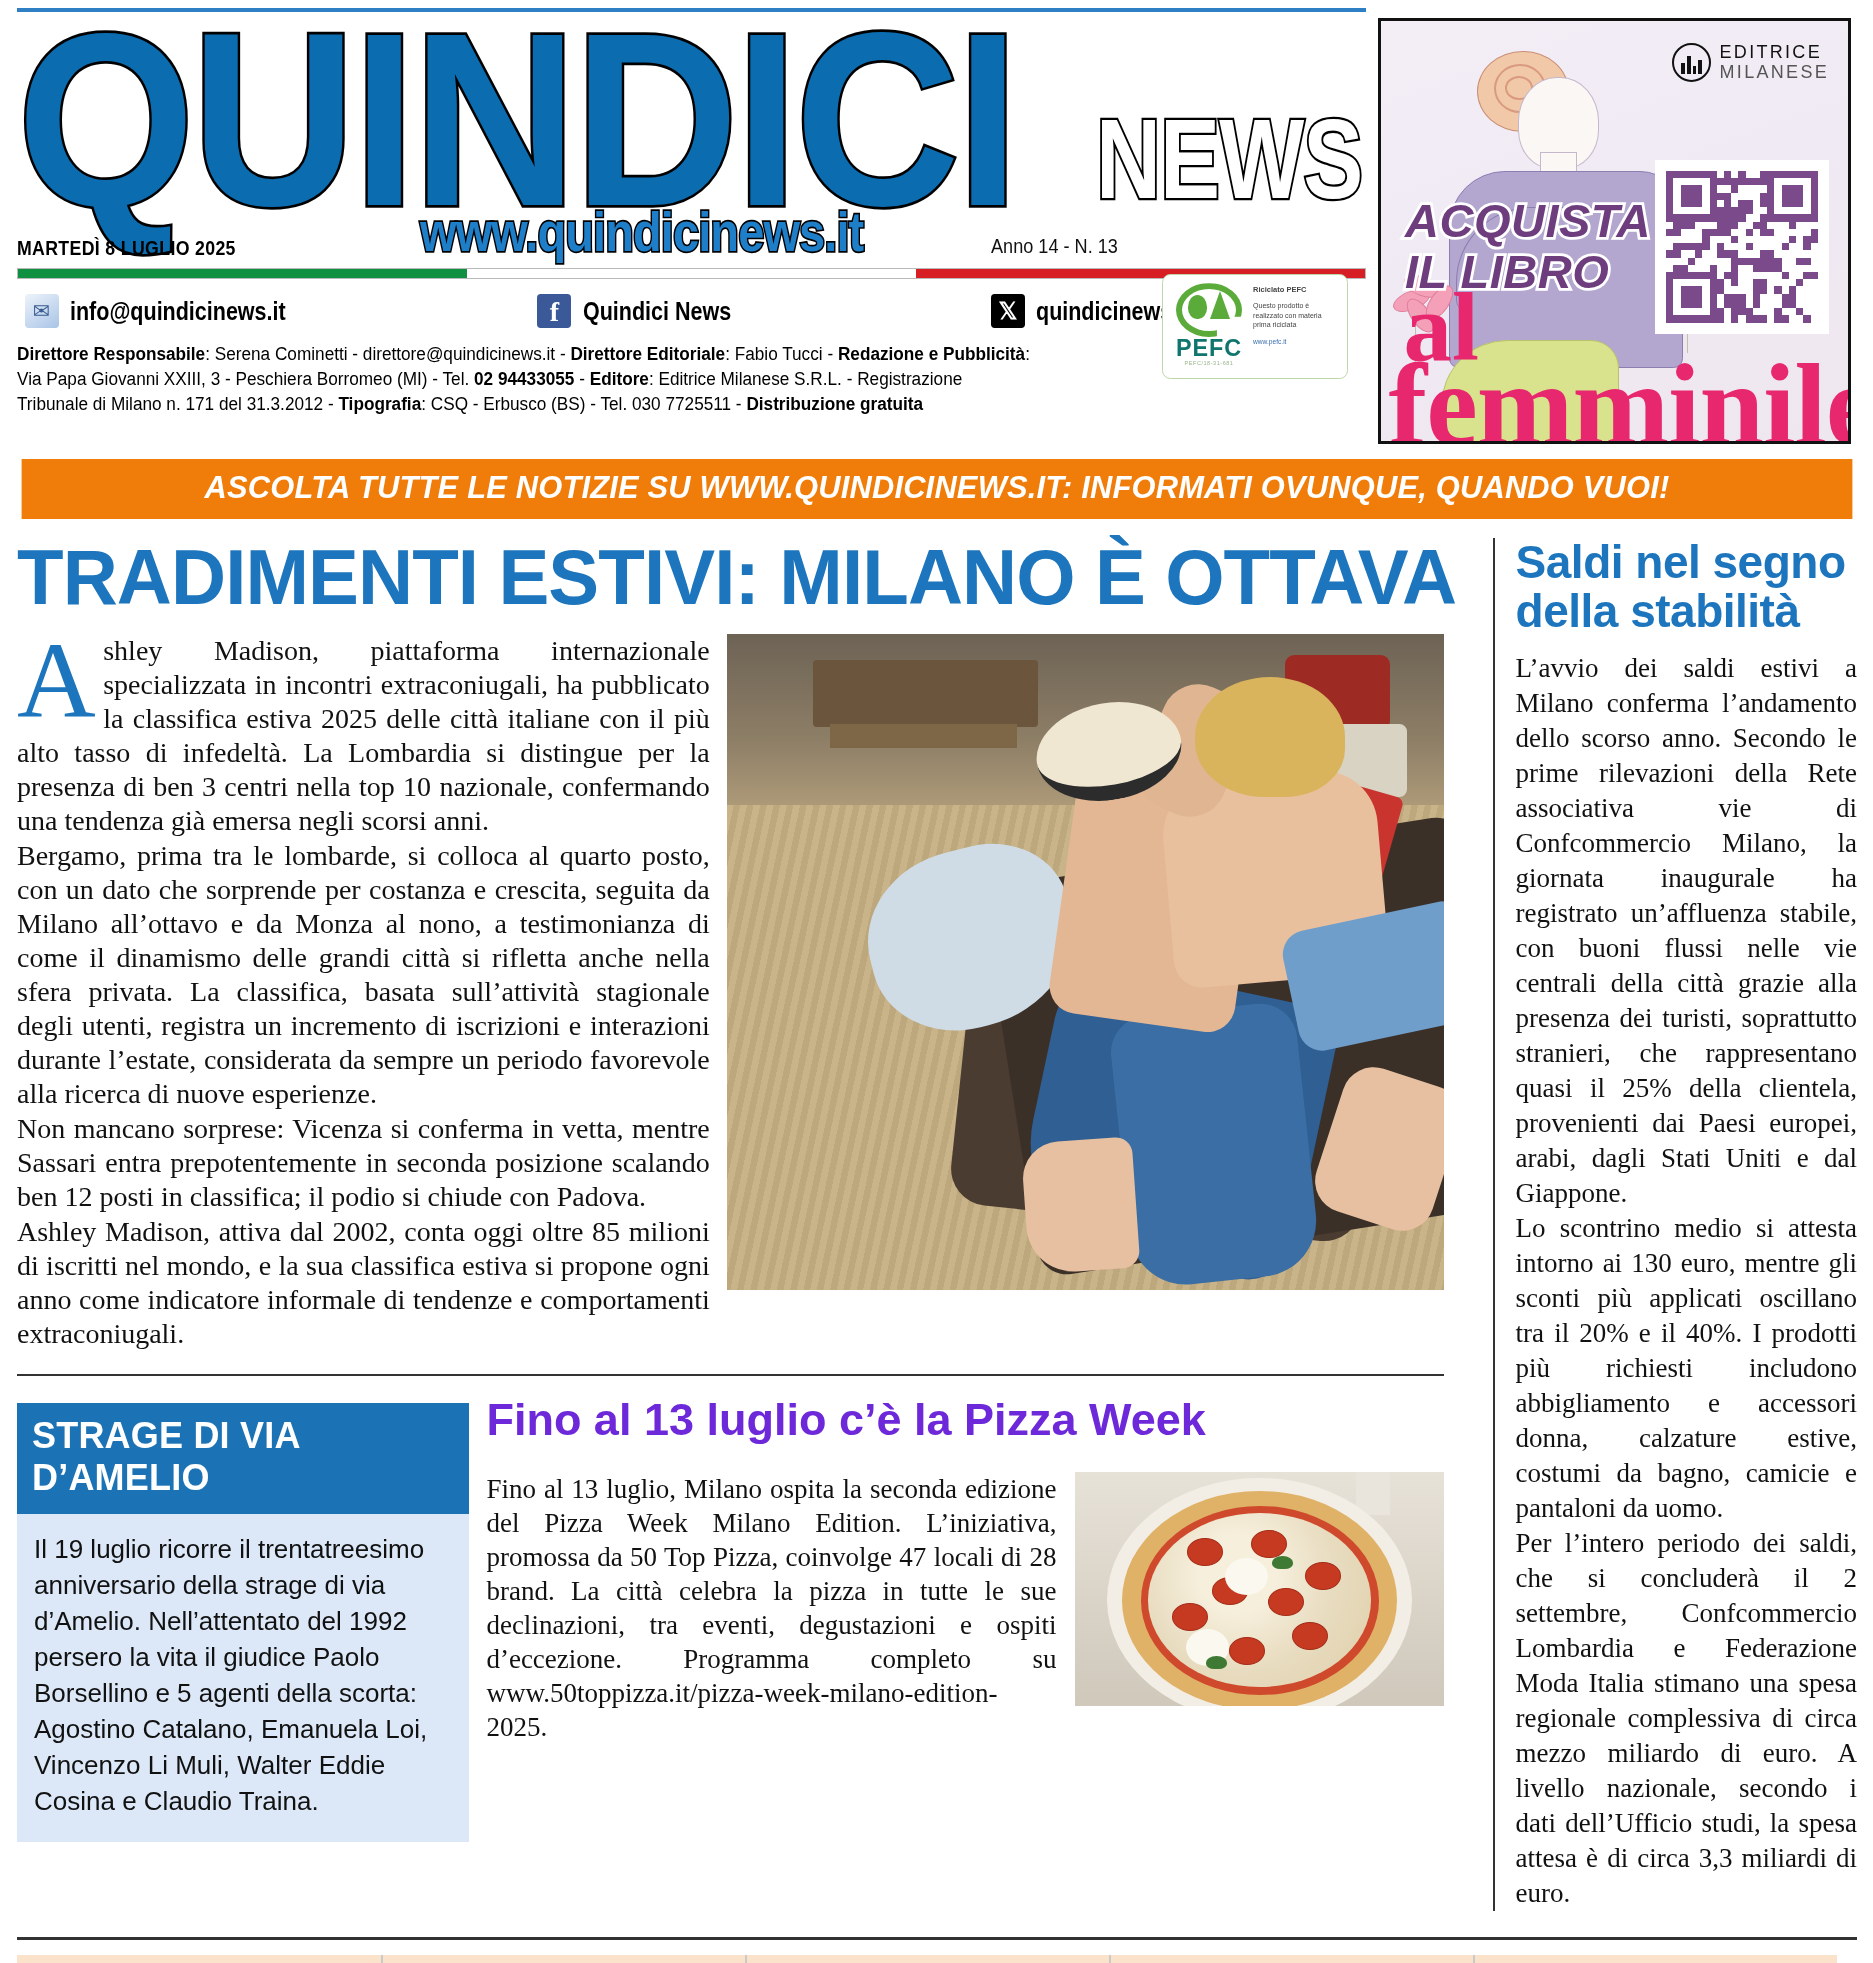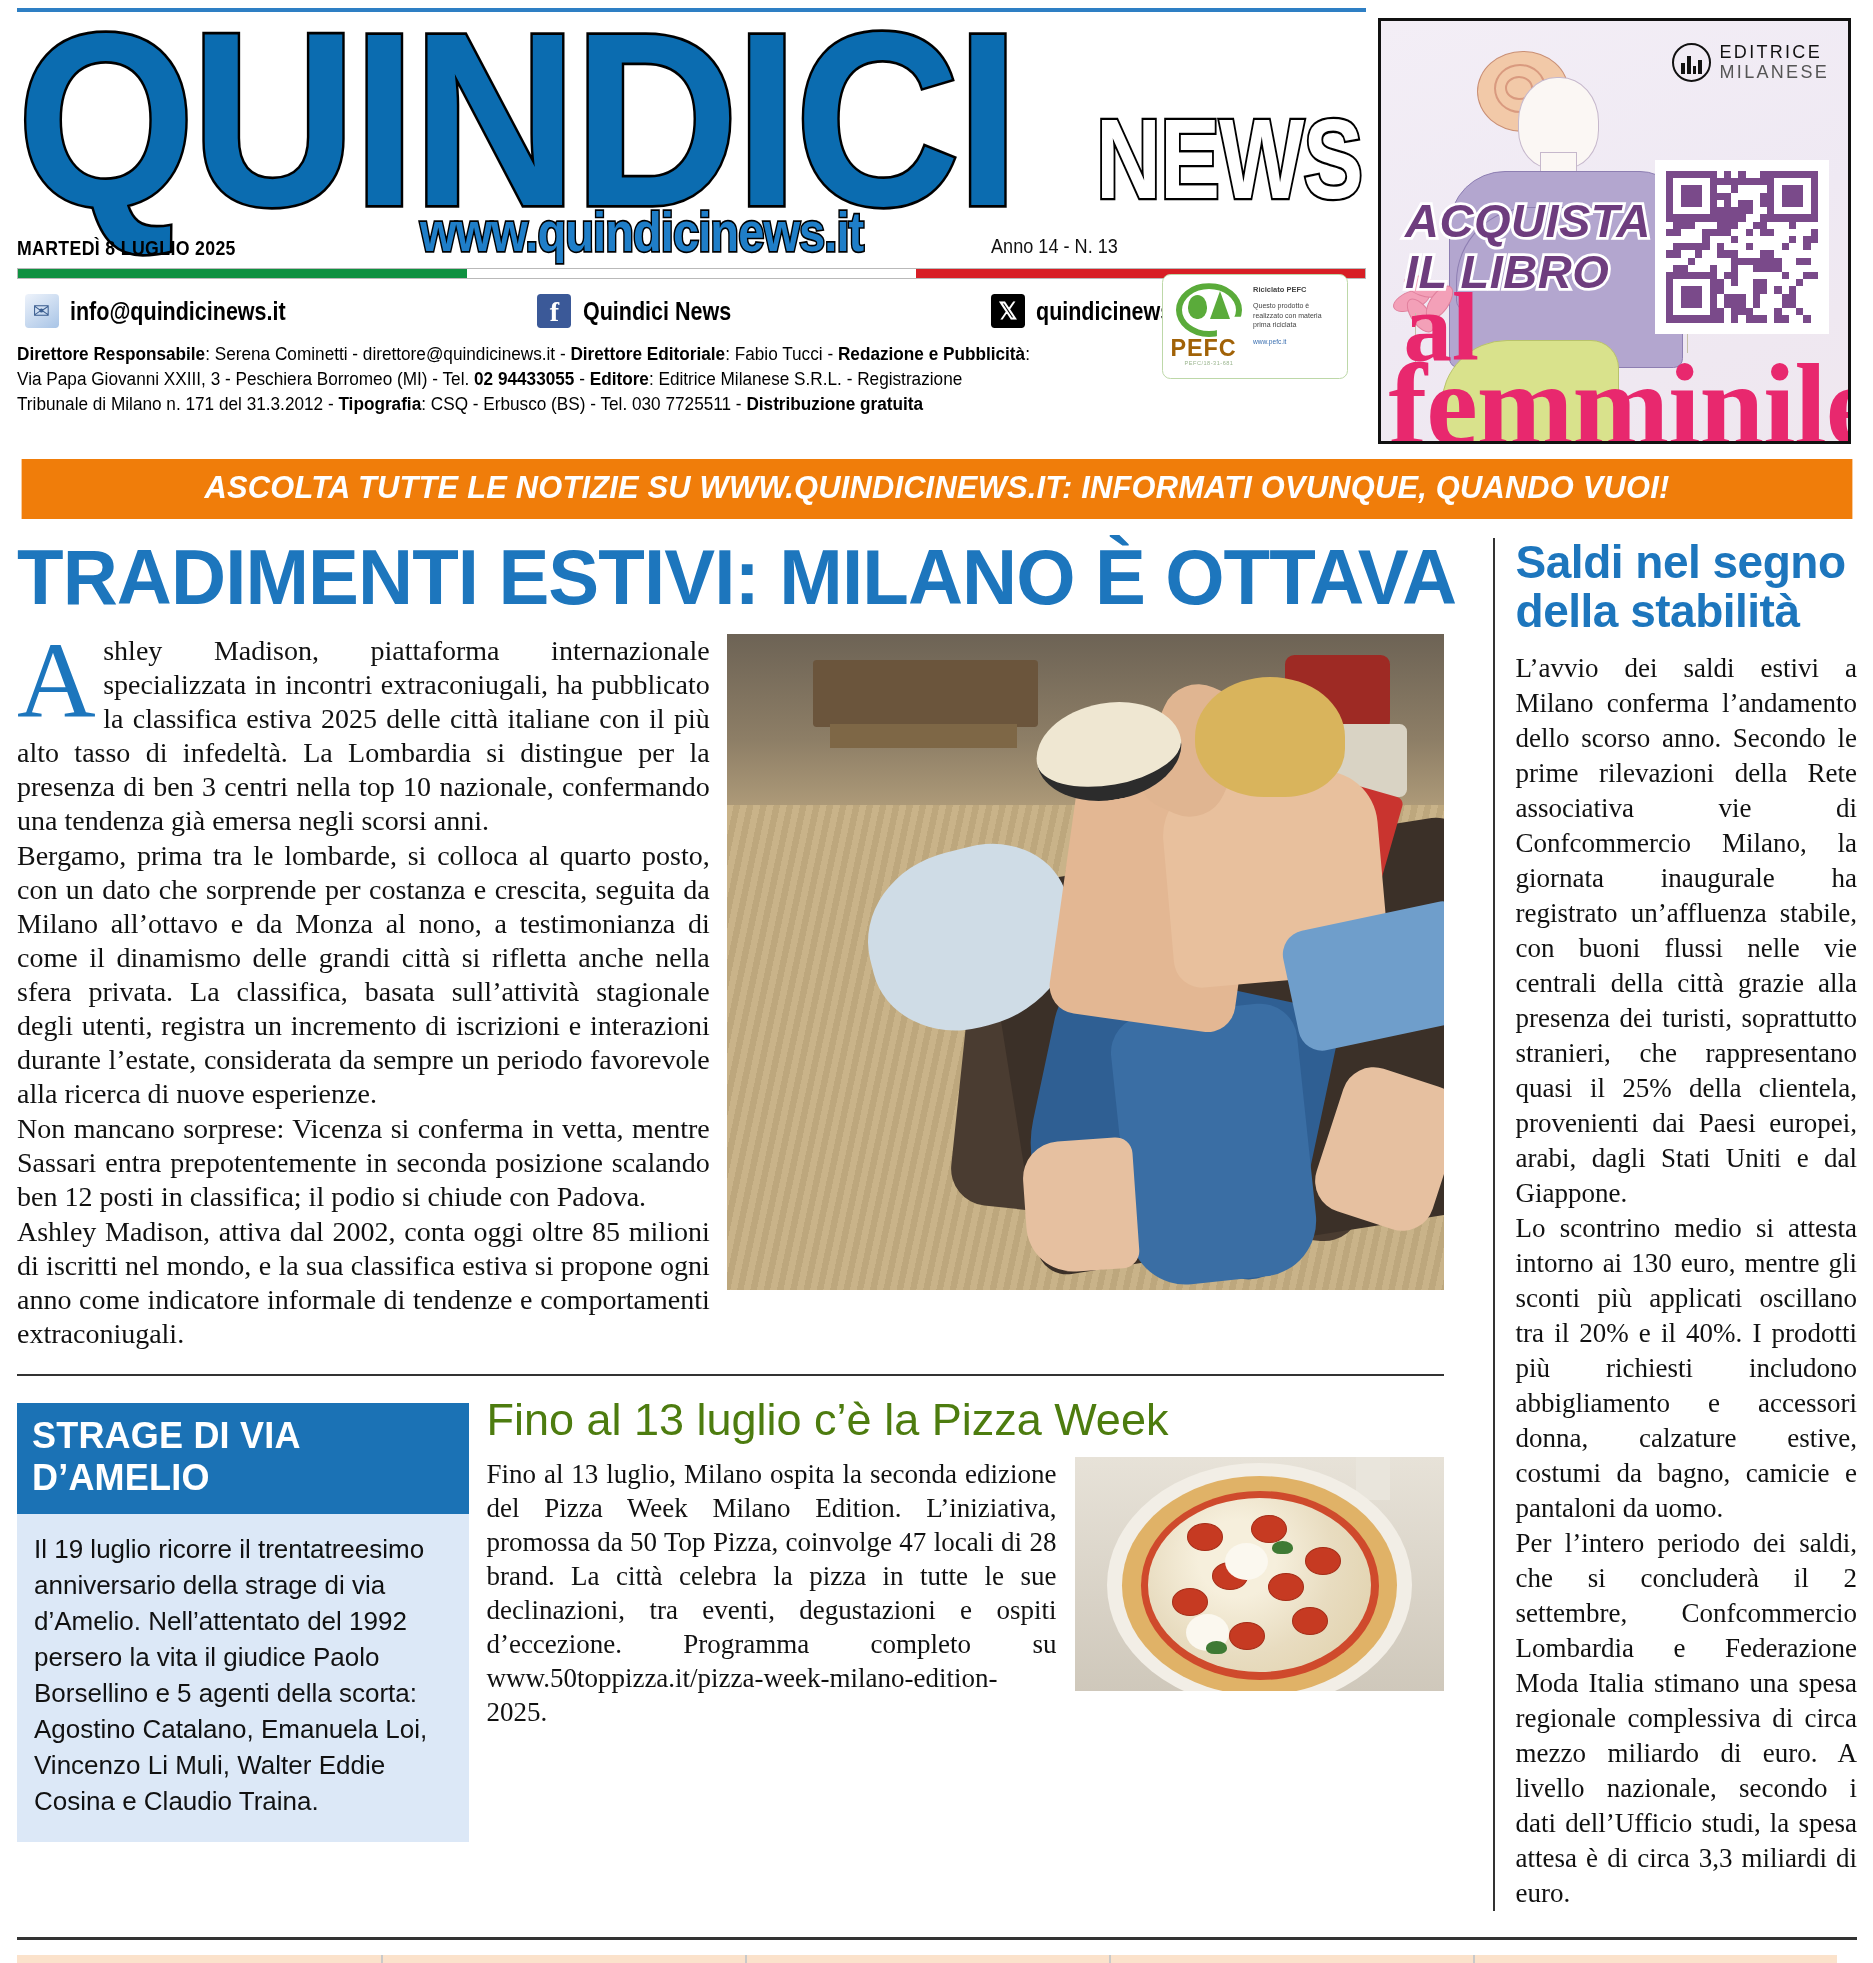--- a/index.html
+++ b/index.html
@@ -95,21 +95,21 @@
   .pefc-mark { width: 77px; position: relative; }
   .pefc-ring { width: 66px; height: 54px; margin: 1.9px auto 0; position: relative; }
   .pefc-ring:before {
     content:""; position:absolute; inset:0; border:6.6px solid #5aab3a; border-radius:50%;
     clip-path: polygon(0 0,100% 0,100% 62%,62% 62%,62% 100%,0 100%);
   }
   .tree { position:absolute; background:#5aab3a; }
   .tree-a { width:19px; height:24px; left:12px; top:11.2px; border-radius:50% 50% 45% 45%; }
   .tree-b { width:0; height:0; background:none; left:34px; top:7.5px;
             border-left:10.3px solid transparent; border-right:10.3px solid transparent; border-bottom:28px solid #5aab3a; }
-  .pefc-name { font-weight:bold; font-size:23.4px; color:#a16207; letter-spacing:0.9px; line-height:22.5px;}
+  .pefc-name { font-weight:bold; font-size:23.4px; color:#0f766e; letter-spacing:0.9px; text-align:center; line-height:22.5px;}
   .pefc-sub { font-size:5.6px; color:#9ab58e; text-align:center; letter-spacing:0.5px;}
   .pefc-text { flex:1; font-size:7px; color:#444; line-height:9.4px; padding-top:3.7px;}
   .pefc-text b { font-size:7.5px; display:block; margin-bottom:6.6px;}
   .pefc-url { color:#3a6fb0; margin-top:7.5px; display:block; font-size:6.6px;}
 
   
   .colophon { font-size: 18px; line-height: 25px; margin-top: 4.7px; width: 1340px;
               transform: scaleX(0.955); transform-origin: left top; }
   .colophon b { font-weight: bold; }
 
@@ -230,21 +230,21 @@
   
   .mid-divider { border-top:2.8px solid #333; margin-top:22.5px; }
 
   
   .lower { display:flex; margin-top:19px; }
   .amelio { width:463px;margin-top:8px; }
   .amelio-head { background:#1b72b5; color:#fff; font-weight:bold; font-size:36px; padding:12px 15px 15px;
                  letter-spacing:0.2px; }
   .amelio-body { background:#dce8f7; padding:17px 17px 22.5px; font-size:26px; line-height:36px; color:#111;}
   .pizza { width: 967px; margin-left:17px; display:flex; flex-direction:column;}
-  .pizza-title { font-weight:normal; font-size:45px; color:#4d7c0f; line-height:49px; margin-bottom:13px;}
+  .pizza-title { font-weight:bold; font-size:45px; color:#6d28d9; line-height:49px; margin-bottom:28px;}
   .pizza-row { display:flex; }
   .pizza-text { width:570px; font-family:"Liberation Serif", serif; font-size:27px; line-height:34px;
                 text-align:justify; color:#111;}
   .pizza-photo { width:369px; height:234px; margin-left:19px; position:relative; overflow:hidden; background:#dcd6cc;}
   .pz-bg { position:absolute; inset:0; background:linear-gradient(180deg,#e7e2d8,#cfc8bb);}
   .pz-plate { position:absolute; left:32px; top:5.6px; width:305px; height:244px; border-radius:50%; background:#f2eee6;}
   .pz-crust { position:absolute; left:47px; top:19px; width:275px; height:219px; border-radius:50%;
               background:#e0b267; }
   .pz-sauce { position:absolute; left:66px; top:34px; width:238px; height:189px; border-radius:50%;
               background:#cf4a2c; }

